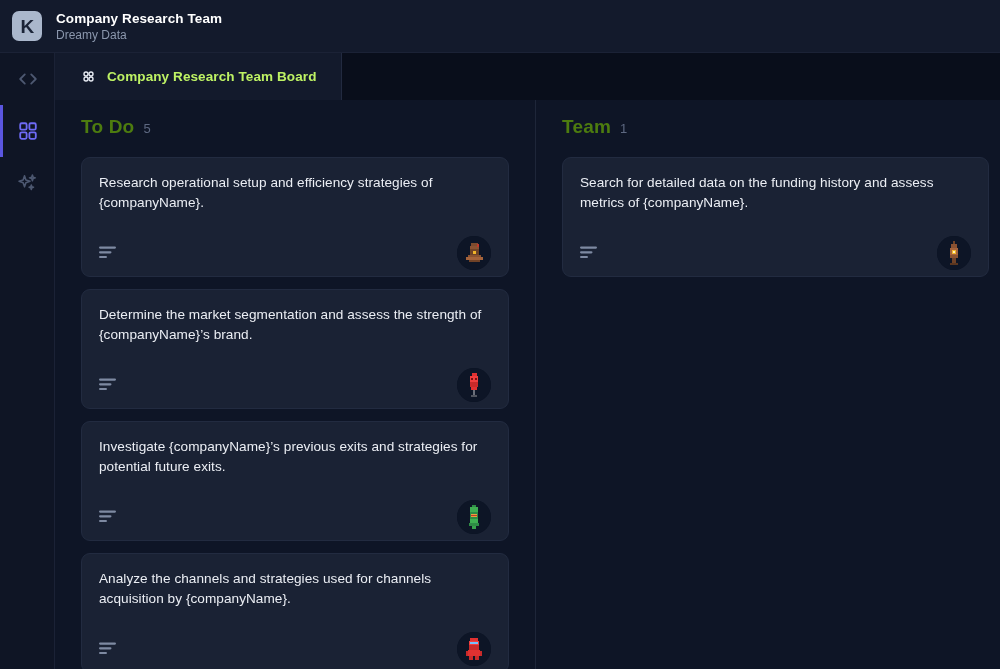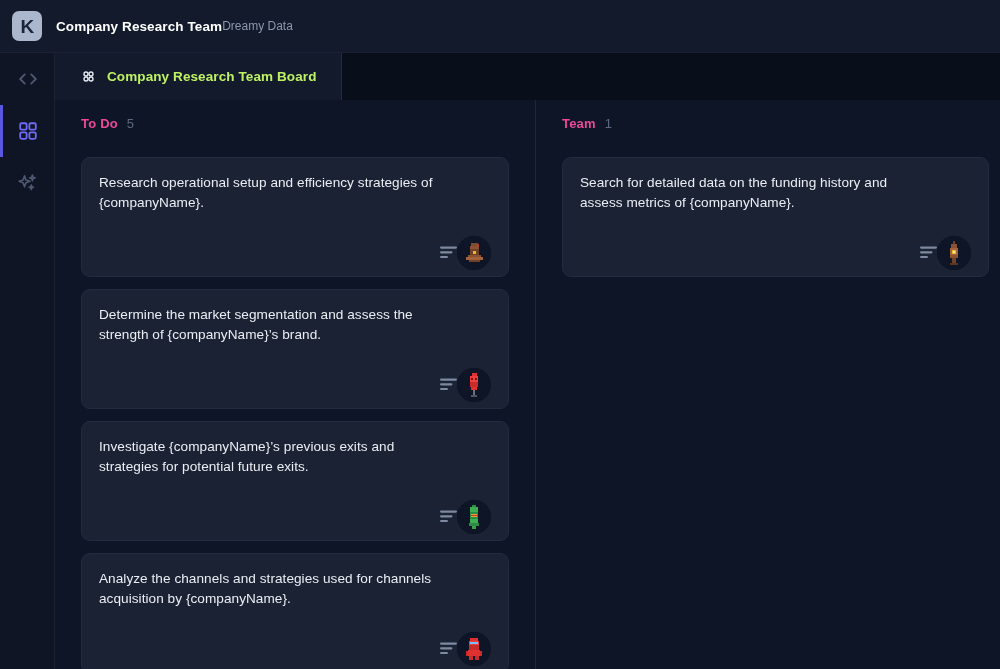--- a/index.html
+++ b/index.html
@@ -42,21 +42,21 @@
     flex: none;
     margin-right: 14px;
   }
   .brand-logo span {
     font-size: 19px;
     font-weight: bold;
     color: #1b2438;
     line-height: 1;
     letter-spacing: -0.5px;
   }
-  .brand-text { display: flex; flex-direction: row; justify-content: center; }
+  .brand-text { display: flex; flex-direction: column; justify-content: center; }
   .brand-title {
     font-size: 13.5px;
     font-weight: bold;
     color: #ffffff;
     line-height: 17px;
     letter-spacing: 0.1px;
   }
   .brand-sub {
     font-size: 12px;
     color: #8b97ad;
@@ -144,41 +144,42 @@
   .column + .column { border-left: 1px solid #1e2639; }
 
   .col-head {
     display: flex;
     align-items: baseline;
     gap: 9px;
     padding: 0 26px 0 26px;
     height: 24px;
   }
   .col-title {
-    font-size: 13px;
+    font-size: 19px;
     font-weight: bold;
-    color: #ec4899;
+    color: #4d7c0f;
     letter-spacing: 0.2px;
     text-align: center;
   }
   .col-count {
     font-size: 13px;
     color: #5d6881;
   }
 
   .cards { padding: 17px 26px 0 26px; }
 
   .card {
     background: #1a2234;
     border: 1px solid #222b40;
     border-radius: 9px;
     padding: 15px 17px 13px 17px;
     margin-bottom: 12px;
     min-height: 120px;
     display: flex;
+    flex-direction: column;
     cursor: pointer;
   }
   .card-text {
     font-size: 13.6px;
     line-height: 20px;
     color: #ebeef4;
     letter-spacing: 0.05px;
   }
   .card-foot {
     margin-top: auto;

